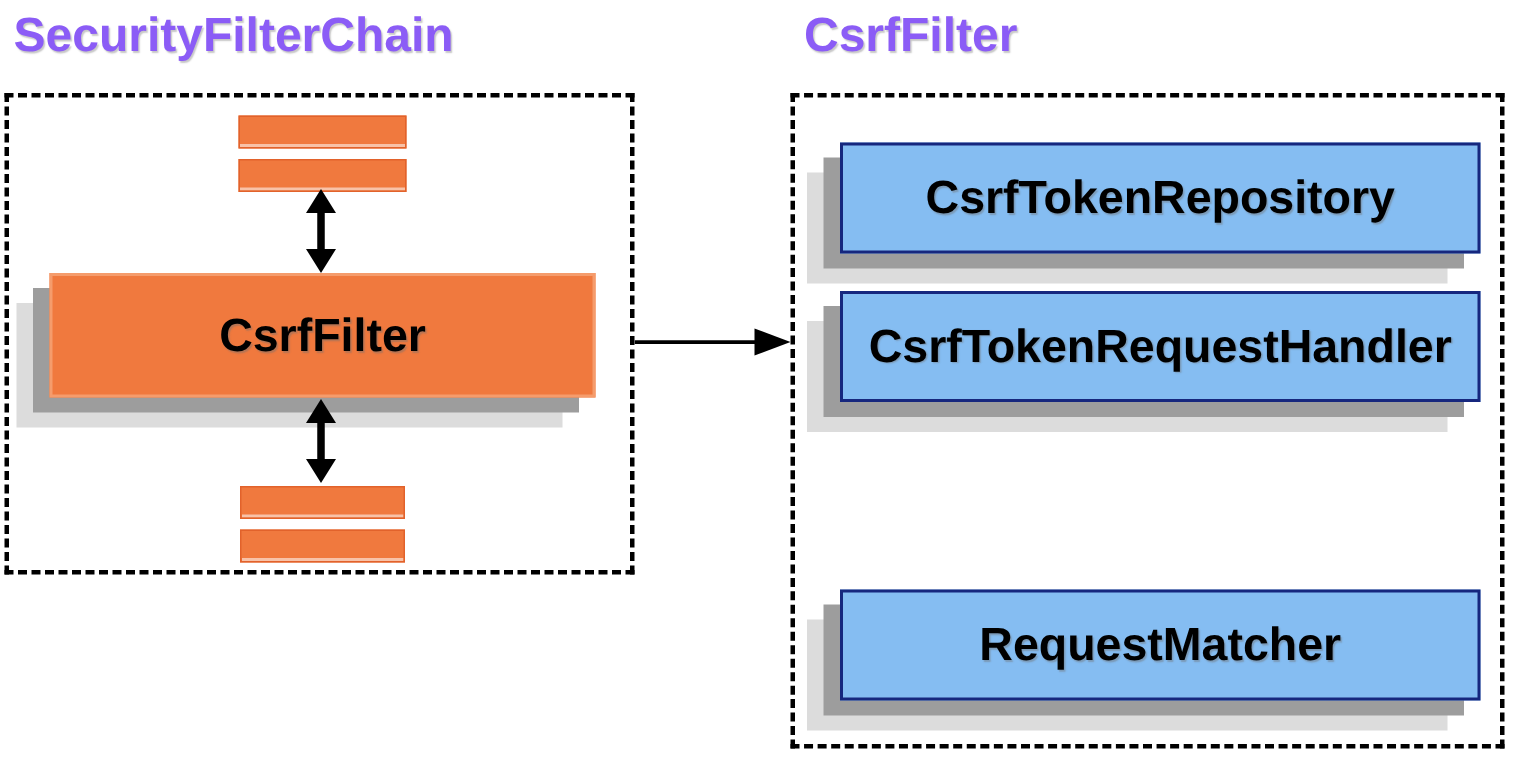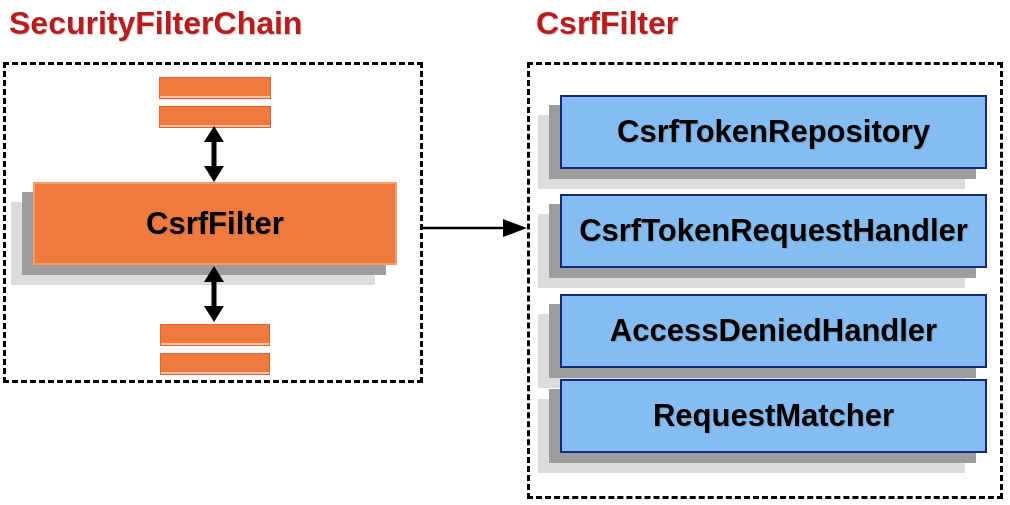--- a/index.html
+++ b/index.html
@@ -8,21 +8,21 @@
     width: 1010px;
     height: 505px;
     background: #ffffff;
     font-family: "Liberation Sans", "DejaVu Sans", sans-serif;
     overflow: hidden;
   }
   .title {
     position: absolute;
     font-size: 32px;
     font-weight: bold;
-    color: #b91c1c;
+    color: #8b5cf6;
     white-space: nowrap;
     text-shadow: 1px 1px 1px rgba(130,130,130,0.45);
   }
   .left-title  { left: 9px;  top: 5px; }
   .right-title { left: 536px; top: 5px; }
 
   .dashed {
     position: absolute;
     border: 3px dashed #000;
     background: transparent;
@@ -71,21 +71,21 @@
   }
 
   .blue-stack { left: 560px; width: 427px; height: 74px; }
   .blue-stack .face {
     background: var(--blue-fill, #85BDF2);
     border: 2px solid var(--blue-border, #16277E);
   }
   .blue-1 { top: 95px; }
   .blue-2 { top: 194px; }
   .blue-3 { top: 294px; }
-  .blue-4 { top: 379px; }
+  .blue-4 { top: 393px; }
 
   .v-arrow { position: absolute; left: 201px; width: 26px; height: 56px; }
   .v-arrow-1 { top: 126px; }
   .v-arrow-2 { top: 266px; }
   .h-arrow { position: absolute; left: 423px; top: 218px; width: 104px; height: 20px; }
 </style>
 </head>
 <body>
 
 <div class="stage">
@@ -130,25 +130,20 @@
     <div class="layer mid"></div>
     <div class="face">CsrfTokenRepository</div>
   </div>
 
   <div class="stack blue-stack blue-2">
     <div class="layer light"></div>
     <div class="layer mid"></div>
     <div class="face">CsrfTokenRequestHandler</div>
   </div>
 
-  <div class="stack blue-stack blue-3">
-    <div class="layer light"></div>
-    <div class="layer mid"></div>
-    <div class="face">AccessDeniedHandler</div>
-  </div>
 
   <div class="stack blue-stack blue-4">
     <div class="layer light"></div>
     <div class="layer mid"></div>
     <div class="face">RequestMatcher</div>
   </div>
 
 </div>
 
 </body></html>

